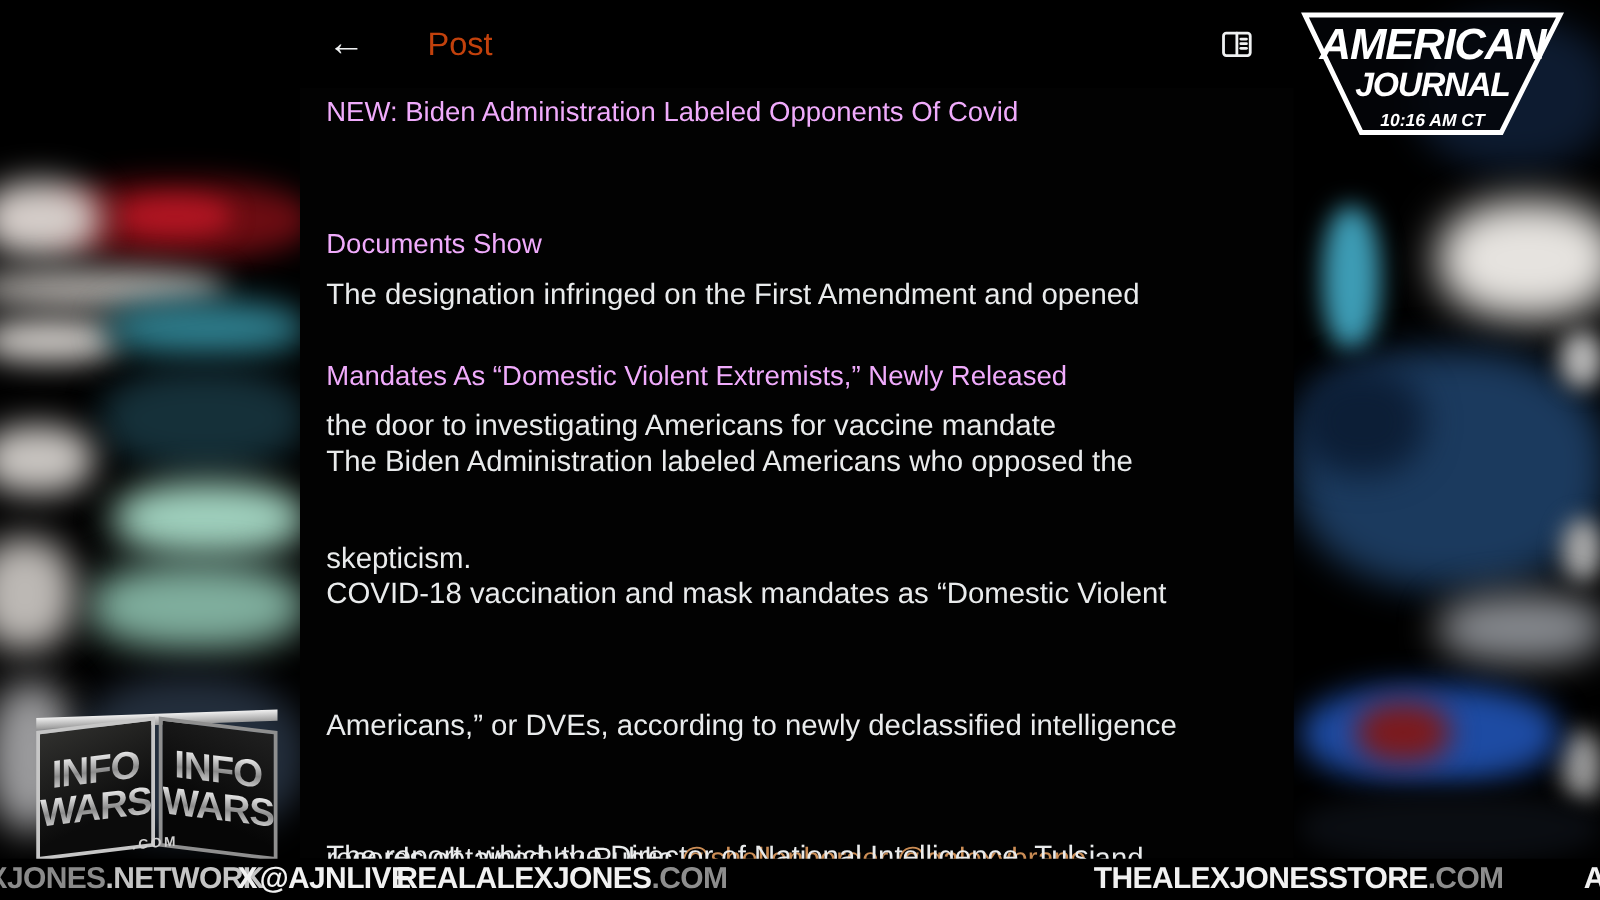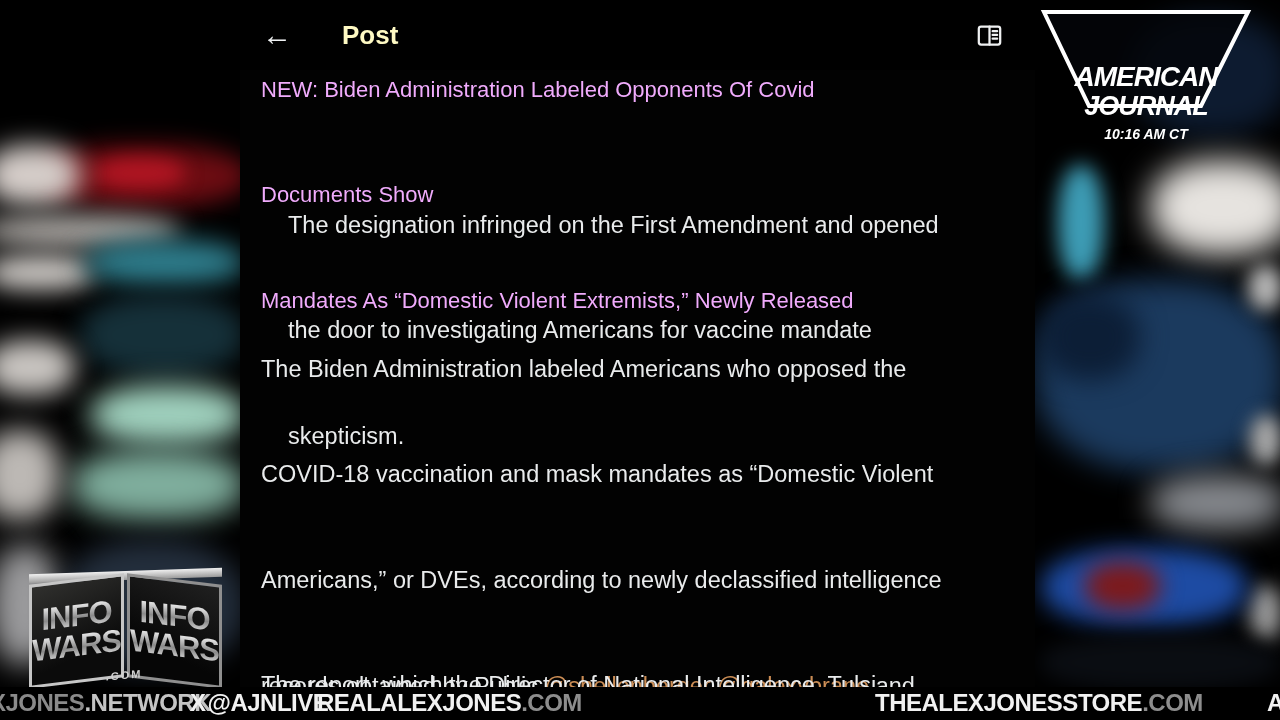--- a/index.html
+++ b/index.html
@@ -9,37 +9,37 @@
 
   
   .bg{position:absolute;inset:0;}
   .blob{position:absolute;border-radius:45%;}
 
   
   .aj-badge{position:absolute;left:1040px;top:8px;width:212px;height:102px;z-index:6;}
   .aj-badge svg{position:absolute;left:0;top:0;}
   .aj-text{position:absolute;left:0;top:10px;width:212px;text-align:center;color:#fff;
            font-style:italic;font-weight:bold;line-height:1;}
-  .aj-l1{font-size:28px;letter-spacing:-1px;margin-top:45px;}
+  .aj-l1{font-size:35px;letter-spacing:-1px;}
   .aj-l2{font-size:27px;letter-spacing:-1px;margin-top:2px;}
   .aj-time{font-size:14px;margin-top:7px;letter-spacing:0;}
 
   
   .post-panel{position:absolute;left:240px;top:0;width:795px;height:687px;background:#020202;z-index:4;}
   .post-title{position:absolute;left:21px;top:1px;width:760px;color:#f0abfc;
               font-size:22px;line-height:35.3px;white-space:pre-wrap;}
   .para{position:absolute;left:21px;width:760px;color:#e9ebec;font-size:23.5px;
         line-height:35.3px;white-space:pre-wrap;}
-  .p1{top:137px;margin-left:27px;} .p2{top:281px;} .p3{top:597px;}
+  .p1{top:147px;} .p2{top:281px;} .p3{top:597px;}
   .mention{color:#cb8d55;text-decoration:underline;cursor:pointer;}
   .post-header{position:absolute;left:0;top:0;width:795px;height:70px;z-index:5;
                background:rgba(0,0,0,0.74);backdrop-filter:blur(2.5px);
                display:flex;align-items:center;}
   .back-btn{color:#eff1f2;font-size:30px;margin-left:22px;line-height:1;cursor:pointer;}
-  .hdr-title{color:#fef9c3;font-size:26px;font-weight:bold;margin-left:50px;}
+  .hdr-title{color:#c2410c;font-size:26px;font-weight:normal;margin-left:50px;}
   .reader-btn{margin-left:auto;margin-right:32px;cursor:pointer;display:flex;}
 
   
   .iw{position:absolute;left:28px;top:570px;width:196px;height:118px;z-index:6;}
   .iw-face{position:absolute;width:95px;height:104px;display:flex;flex-direction:column;
            align-items:center;justify-content:center;border:3px solid #b5b5b5;}
   .iw-left{left:1px;top:9px;background:linear-gradient(160deg,#30302e,#0b0b0b 70%);
            transform:skewY(-7deg);border-color:#c6c6c6;}
   .iw-right{left:99px;top:9px;background:linear-gradient(200deg,#202020,#060606 70%);
             transform:skewY(7deg);border-color:#8f8f8f;}

